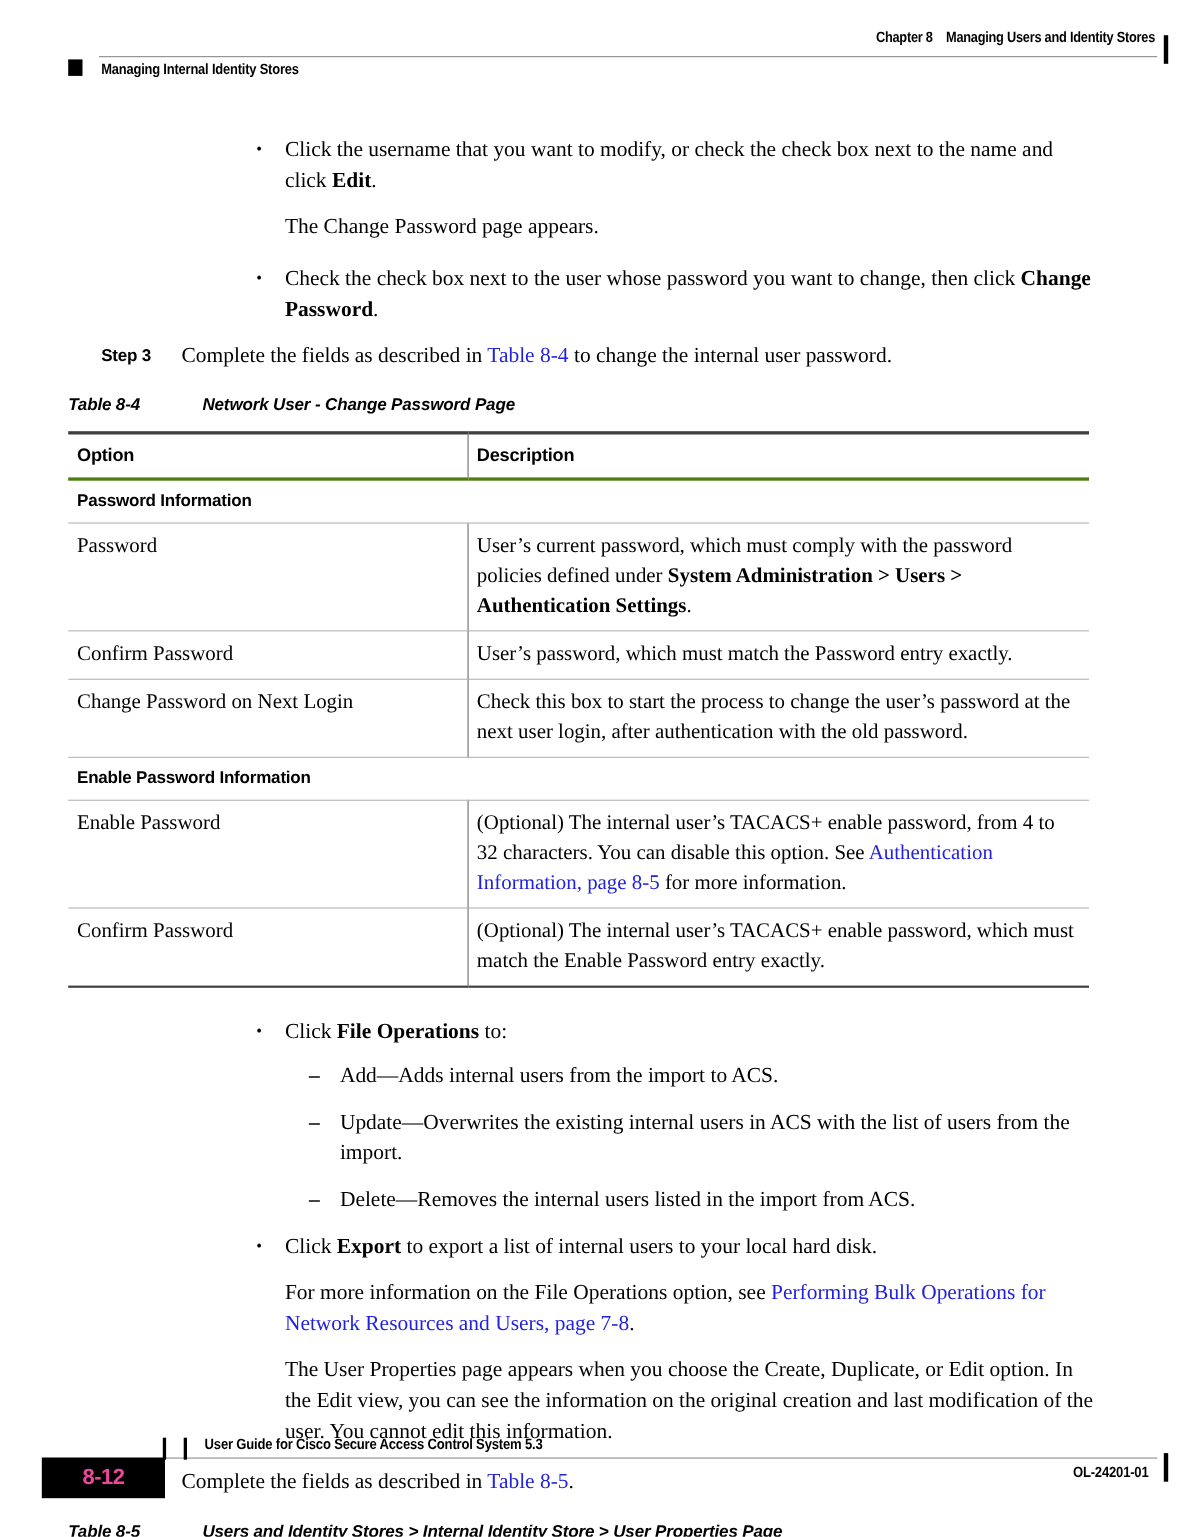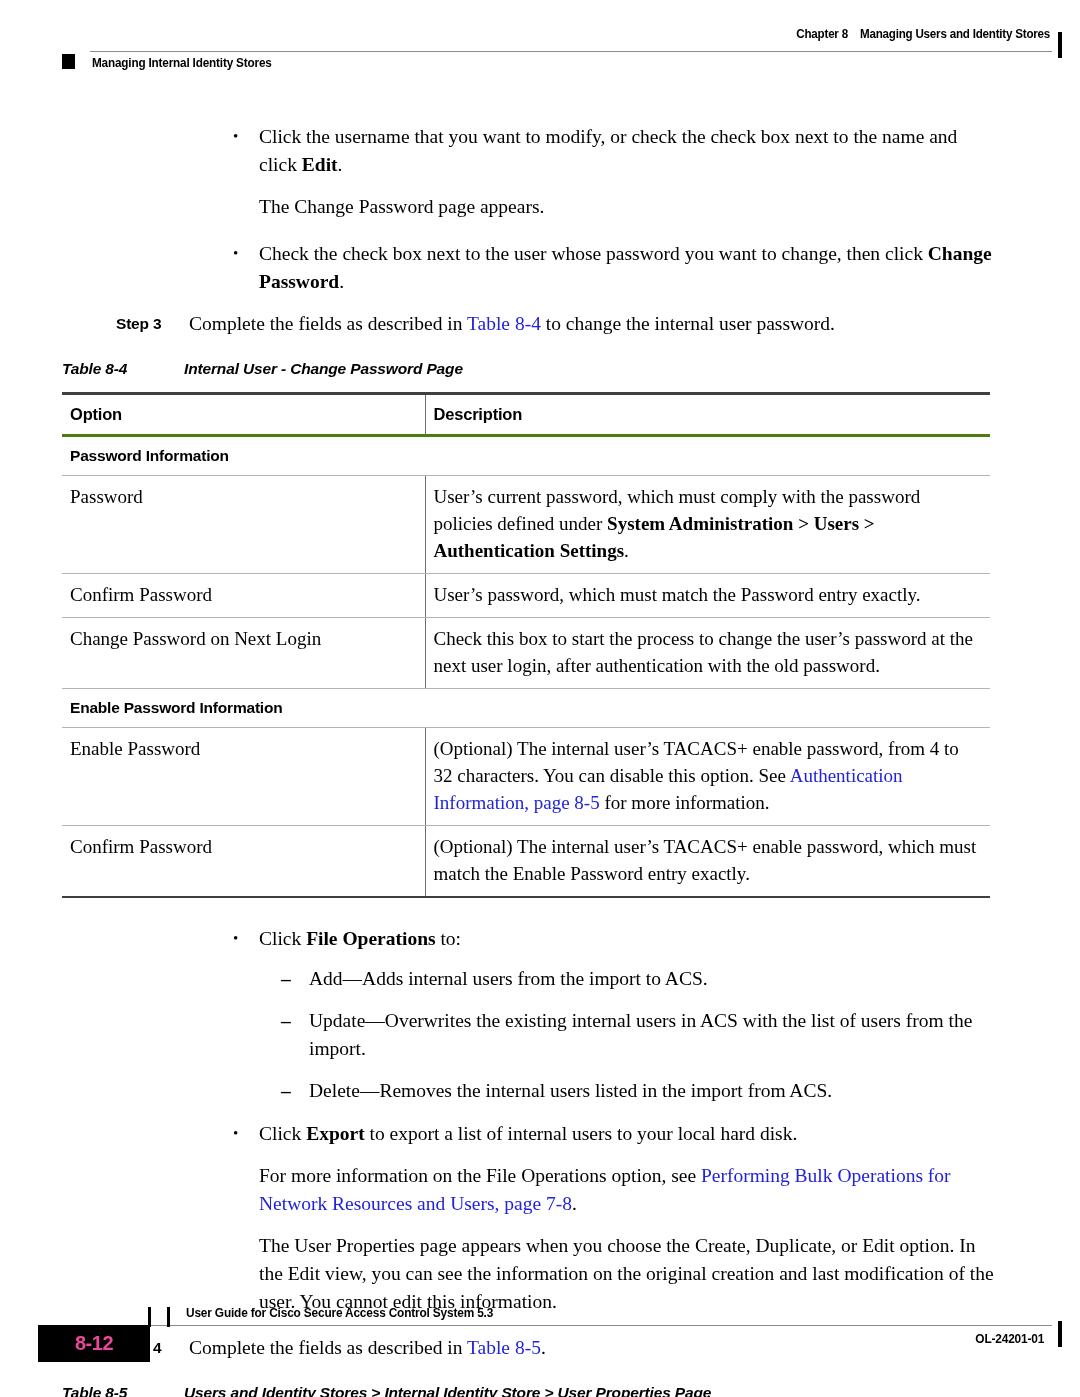--- a/index.html
+++ b/index.html
@@ -119,21 +119,21 @@
     display: inline-block;
     width: 28px;
     text-indent: 0;
     font-weight: bold;
   }
   .plain-indent {
     margin-left: 259px;
     margin-right: 82px;
   }
   .step {
-    margin-left: 116px;
+    margin-left: 92px;
     margin-right: 82px;
     position: relative;
     padding-left: 73px;
   }
   .step-label {
     position: absolute;
     left: 0;
     top: 0;
     font-family: "Liberation Sans", sans-serif;
     font-weight: bold;
@@ -304,21 +304,21 @@
     <p class="para plain-indent" style="margin-bottom:18px;">The Change Password page appears.</p>
 
     <p class="para bullet-l1"><span>Check the check box next to the user whose password you want to change, then click </span><b>Change Password</b><span>.</span></p>
 
     <p class="para step" style="margin-bottom:22px;">
       <span class="step-label">Step 3</span><span>Complete the fields as described in </span><a class="lnk" href="#" style="text-decoration:none;">Table 8-4</a><span> to change the internal user password.</span>
     </p>
 
     <div class="tbl-wrap" style="margin-bottom:26px;">
       <div class="tbl-caption">
-        <span class="cap-num">Table 8-4</span><span>Internal User - Change Password Page</span>
+        <span class="cap-num">Table 8-4</span><span>Network User - Change Password Page</span>
       </div>
       <table class="doc t84">
         <colgroup>
             <col class="w1">
             <col>
           </colgroup>
         <tbody>
           <tr class="hdr">
             <td class="c1">Option</td>
             <td>Description</td>

